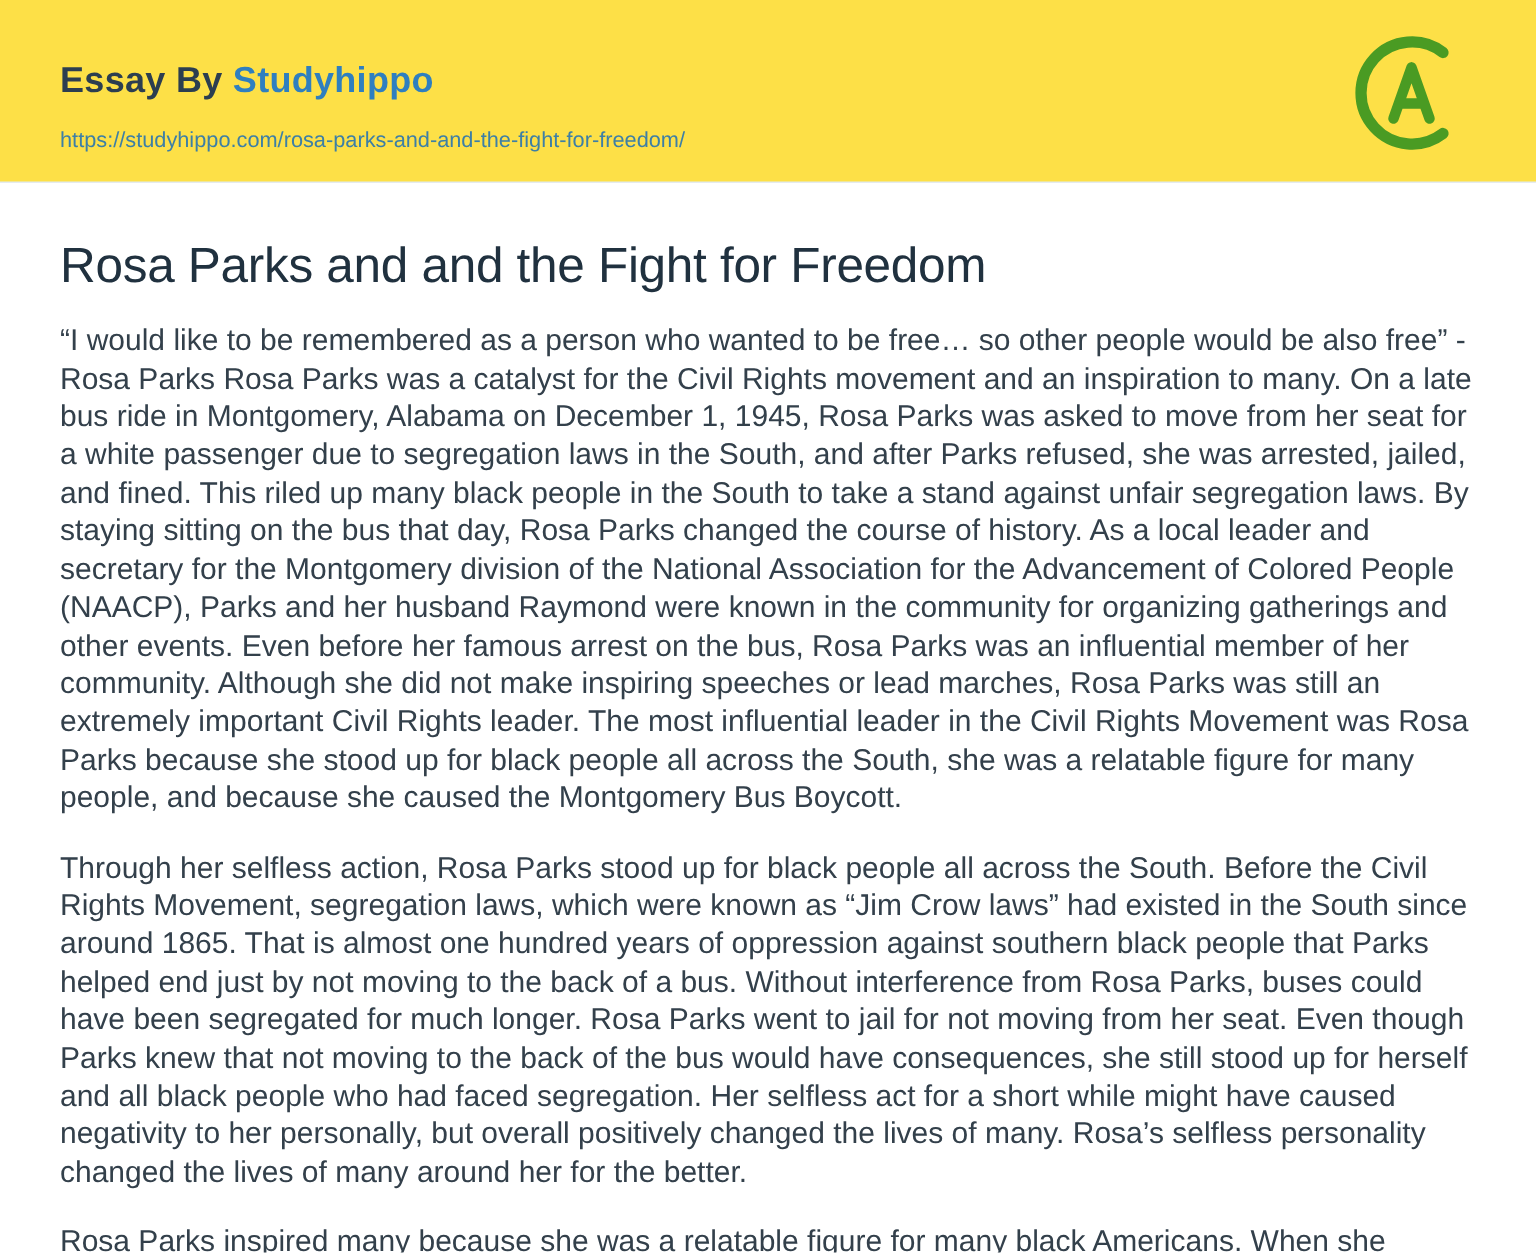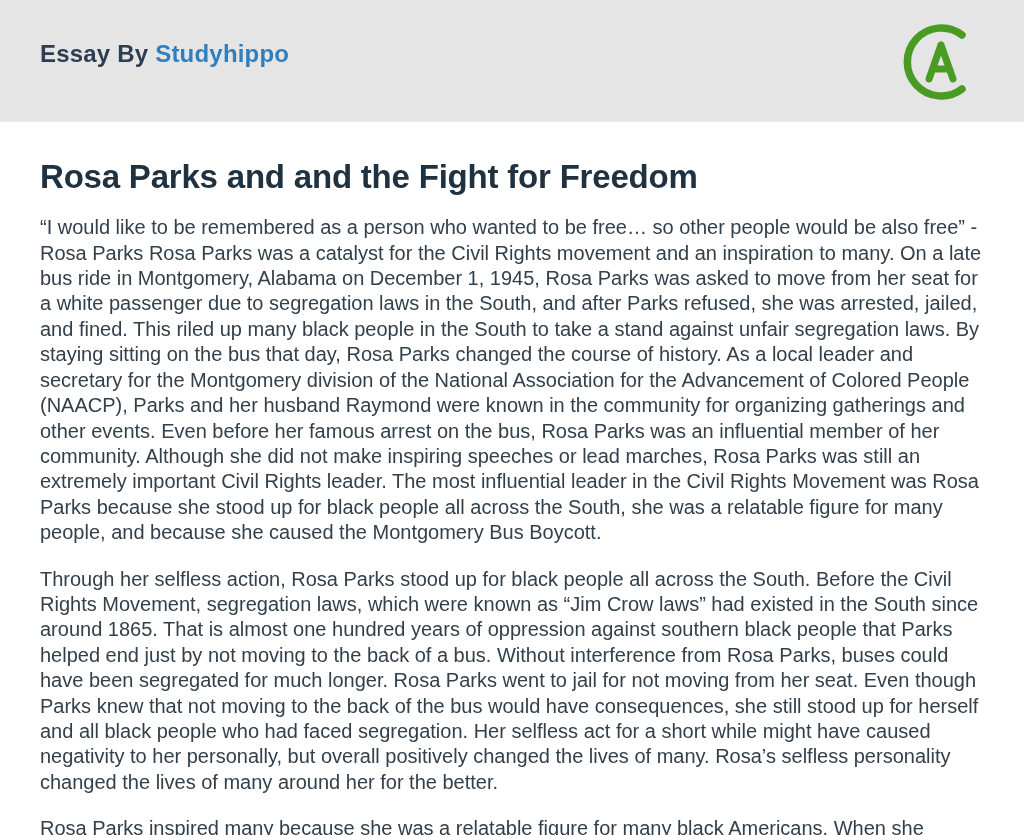--- a/index.html
+++ b/index.html
@@ -16,21 +16,21 @@
     overflow: hidden;
   }
   .page {
     width: 1024px;
     height: 835px;
     position: relative;
     background: #ffffff;
   }
   .header {
     height: 122px;
-    background: #e5e5e5;
+    background: #fde047;
     border-bottom: 1px solid #e4ebf0;
     position: relative;
     padding: 0 40px;
     text-decoration: underline;
   }
   .brand {
     position: absolute;
     left: 40px;
     top: 40px;
     font-size: 24px;
@@ -58,21 +58,21 @@
     width: 82px;
     height: 82px;
   }
   .logo svg { display: block; }
   .content {
     padding: 34px 40px 0 40px;
   }
   h1.title {
     font-size: 33px;
     line-height: 1.25;
-    font-weight: bold;
+    font-weight: normal;
     color: #20313f;
     margin: 0 0 18px 0;
     letter-spacing: -0.2px;
   }
   p.para {
     font-size: 20px;
     line-height: 25.4px;
     color: #33404b;
     margin: 0 0 21px 0;
     text-align: left;
@@ -81,20 +81,21 @@
 </style>
 </head>
 <body>
 
 <div class="page">
 
   <div class="header">
     <div class="brand">
       <span class="essay-by">Essay By </span><span class="studyhippo">Studyhippo</span>
     </div>
+    <a class="source-url" href="#">https://studyhippo.com/rosa-parks-and-and-the-fight-for-freedom/</a>
     <div class="logo">
       <svg width="82" height="82" viewBox="0 0 82 82" xmlns="http://www.w3.org/2000/svg">
         <path d="M62 14 A34 34 0 1 0 62 68" fill="none" stroke="#4a9b23" stroke-width="7.5" stroke-linecap="round"></path>
         <path d="M41 24 L53 58 M41 24 L29 58 M33 48 L49 48" fill="none" stroke="#4a9b23" stroke-width="7" stroke-linecap="round" stroke-linejoin="round"></path>
       </svg>
     </div>
   </div>
 
   <div class="content">
     <h1 class="title">Rosa Parks and and the Fight for Freedom</h1>

